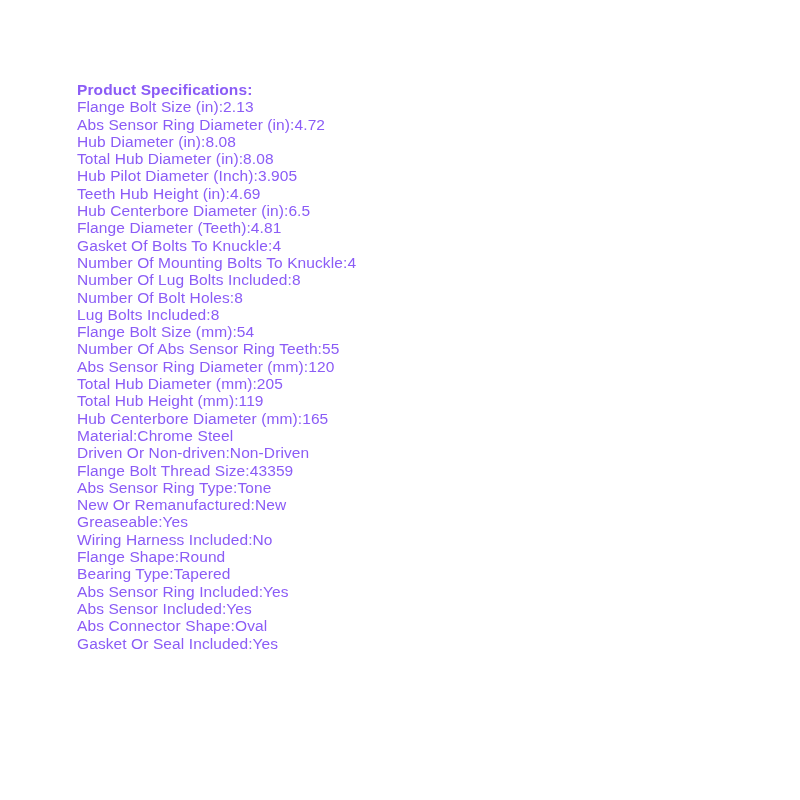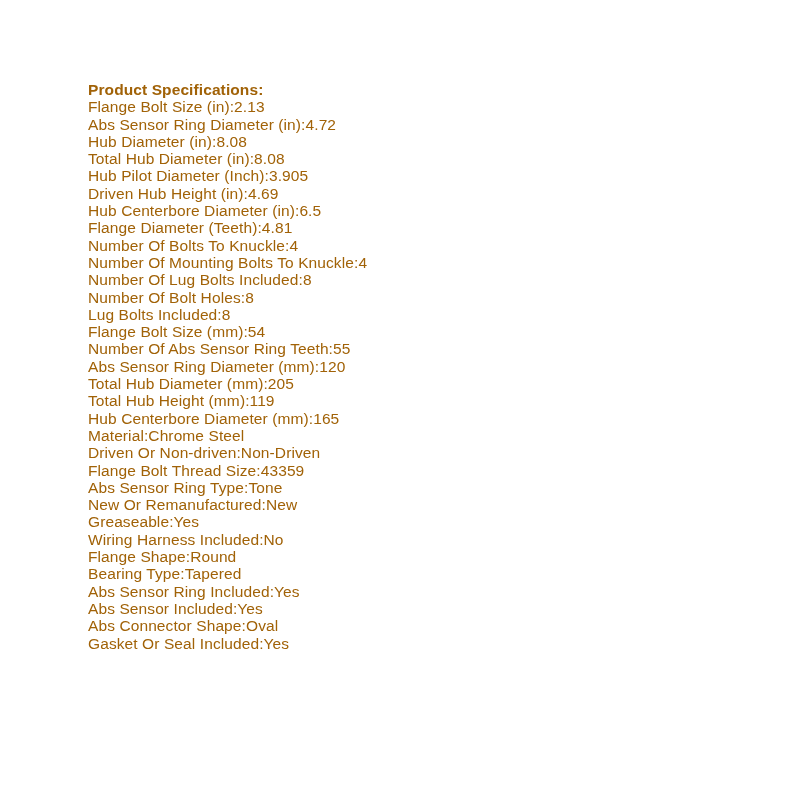--- a/index.html
+++ b/index.html
@@ -9,25 +9,25 @@
   }
   body {
     position: relative;
     width: 800px;
     height: 800px;
     overflow: hidden;
     font-family: "Liberation Sans", sans-serif;
   }
   .spec-block {
     position: absolute;
-    left: 88px;
+    left: 77px;
     top: 81px;
     font-size: 15.5px;
     line-height: 17.3px;
-    color: #a16207;
+    color: #8b5cf6;
     letter-spacing: 0.1px;
     white-space: nowrap;
   }
   .spec-title {
     font-weight: bold;
   }
   .spec-row span {
     display: inline;
   }
 </style>
@@ -35,24 +35,24 @@
 <body>
 
 <div class="spec-block">
   <div class="spec-title">Product Specifications:</div>
   <div id="spec-list">
       <div class="spec-row"><span>Flange Bolt Size (in)</span><span>:</span><span>2.13</span></div>
       <div class="spec-row"><span>Abs Sensor Ring Diameter (in)</span><span>:</span><span>4.72</span></div>
       <div class="spec-row"><span>Hub Diameter (in)</span><span>:</span><span>8.08</span></div>
       <div class="spec-row"><span>Total Hub Diameter (in)</span><span>:</span><span>8.08</span></div>
       <div class="spec-row"><span>Hub Pilot Diameter (Inch)</span><span>:</span><span>3.905</span></div>
-      <div class="spec-row"><span>Driven Hub Height (in)</span><span>:</span><span>4.69</span></div>
+      <div class="spec-row"><span>Teeth Hub Height (in)</span><span>:</span><span>4.69</span></div>
       <div class="spec-row"><span>Hub Centerbore Diameter (in)</span><span>:</span><span>6.5</span></div>
       <div class="spec-row"><span>Flange Diameter (Teeth)</span><span>:</span><span>4.81</span></div>
-      <div class="spec-row"><span>Number Of Bolts To Knuckle</span><span>:</span><span>4</span></div>
+      <div class="spec-row"><span>Gasket Of Bolts To Knuckle</span><span>:</span><span>4</span></div>
       <div class="spec-row"><span>Number Of Mounting Bolts To Knuckle</span><span>:</span><span>4</span></div>
       <div class="spec-row"><span>Number Of Lug Bolts Included</span><span>:</span><span>8</span></div>
       <div class="spec-row"><span>Number Of Bolt Holes</span><span>:</span><span>8</span></div>
       <div class="spec-row"><span>Lug Bolts Included</span><span>:</span><span>8</span></div>
       <div class="spec-row"><span>Flange Bolt Size (mm)</span><span>:</span><span>54</span></div>
       <div class="spec-row"><span>Number Of Abs Sensor Ring Teeth</span><span>:</span><span>55</span></div>
       <div class="spec-row"><span>Abs Sensor Ring Diameter (mm)</span><span>:</span><span>120</span></div>
       <div class="spec-row"><span>Total Hub Diameter (mm)</span><span>:</span><span>205</span></div>
       <div class="spec-row"><span>Total Hub Height (mm)</span><span>:</span><span>119</span></div>
       <div class="spec-row"><span>Hub Centerbore Diameter (mm)</span><span>:</span><span>165</span></div>

